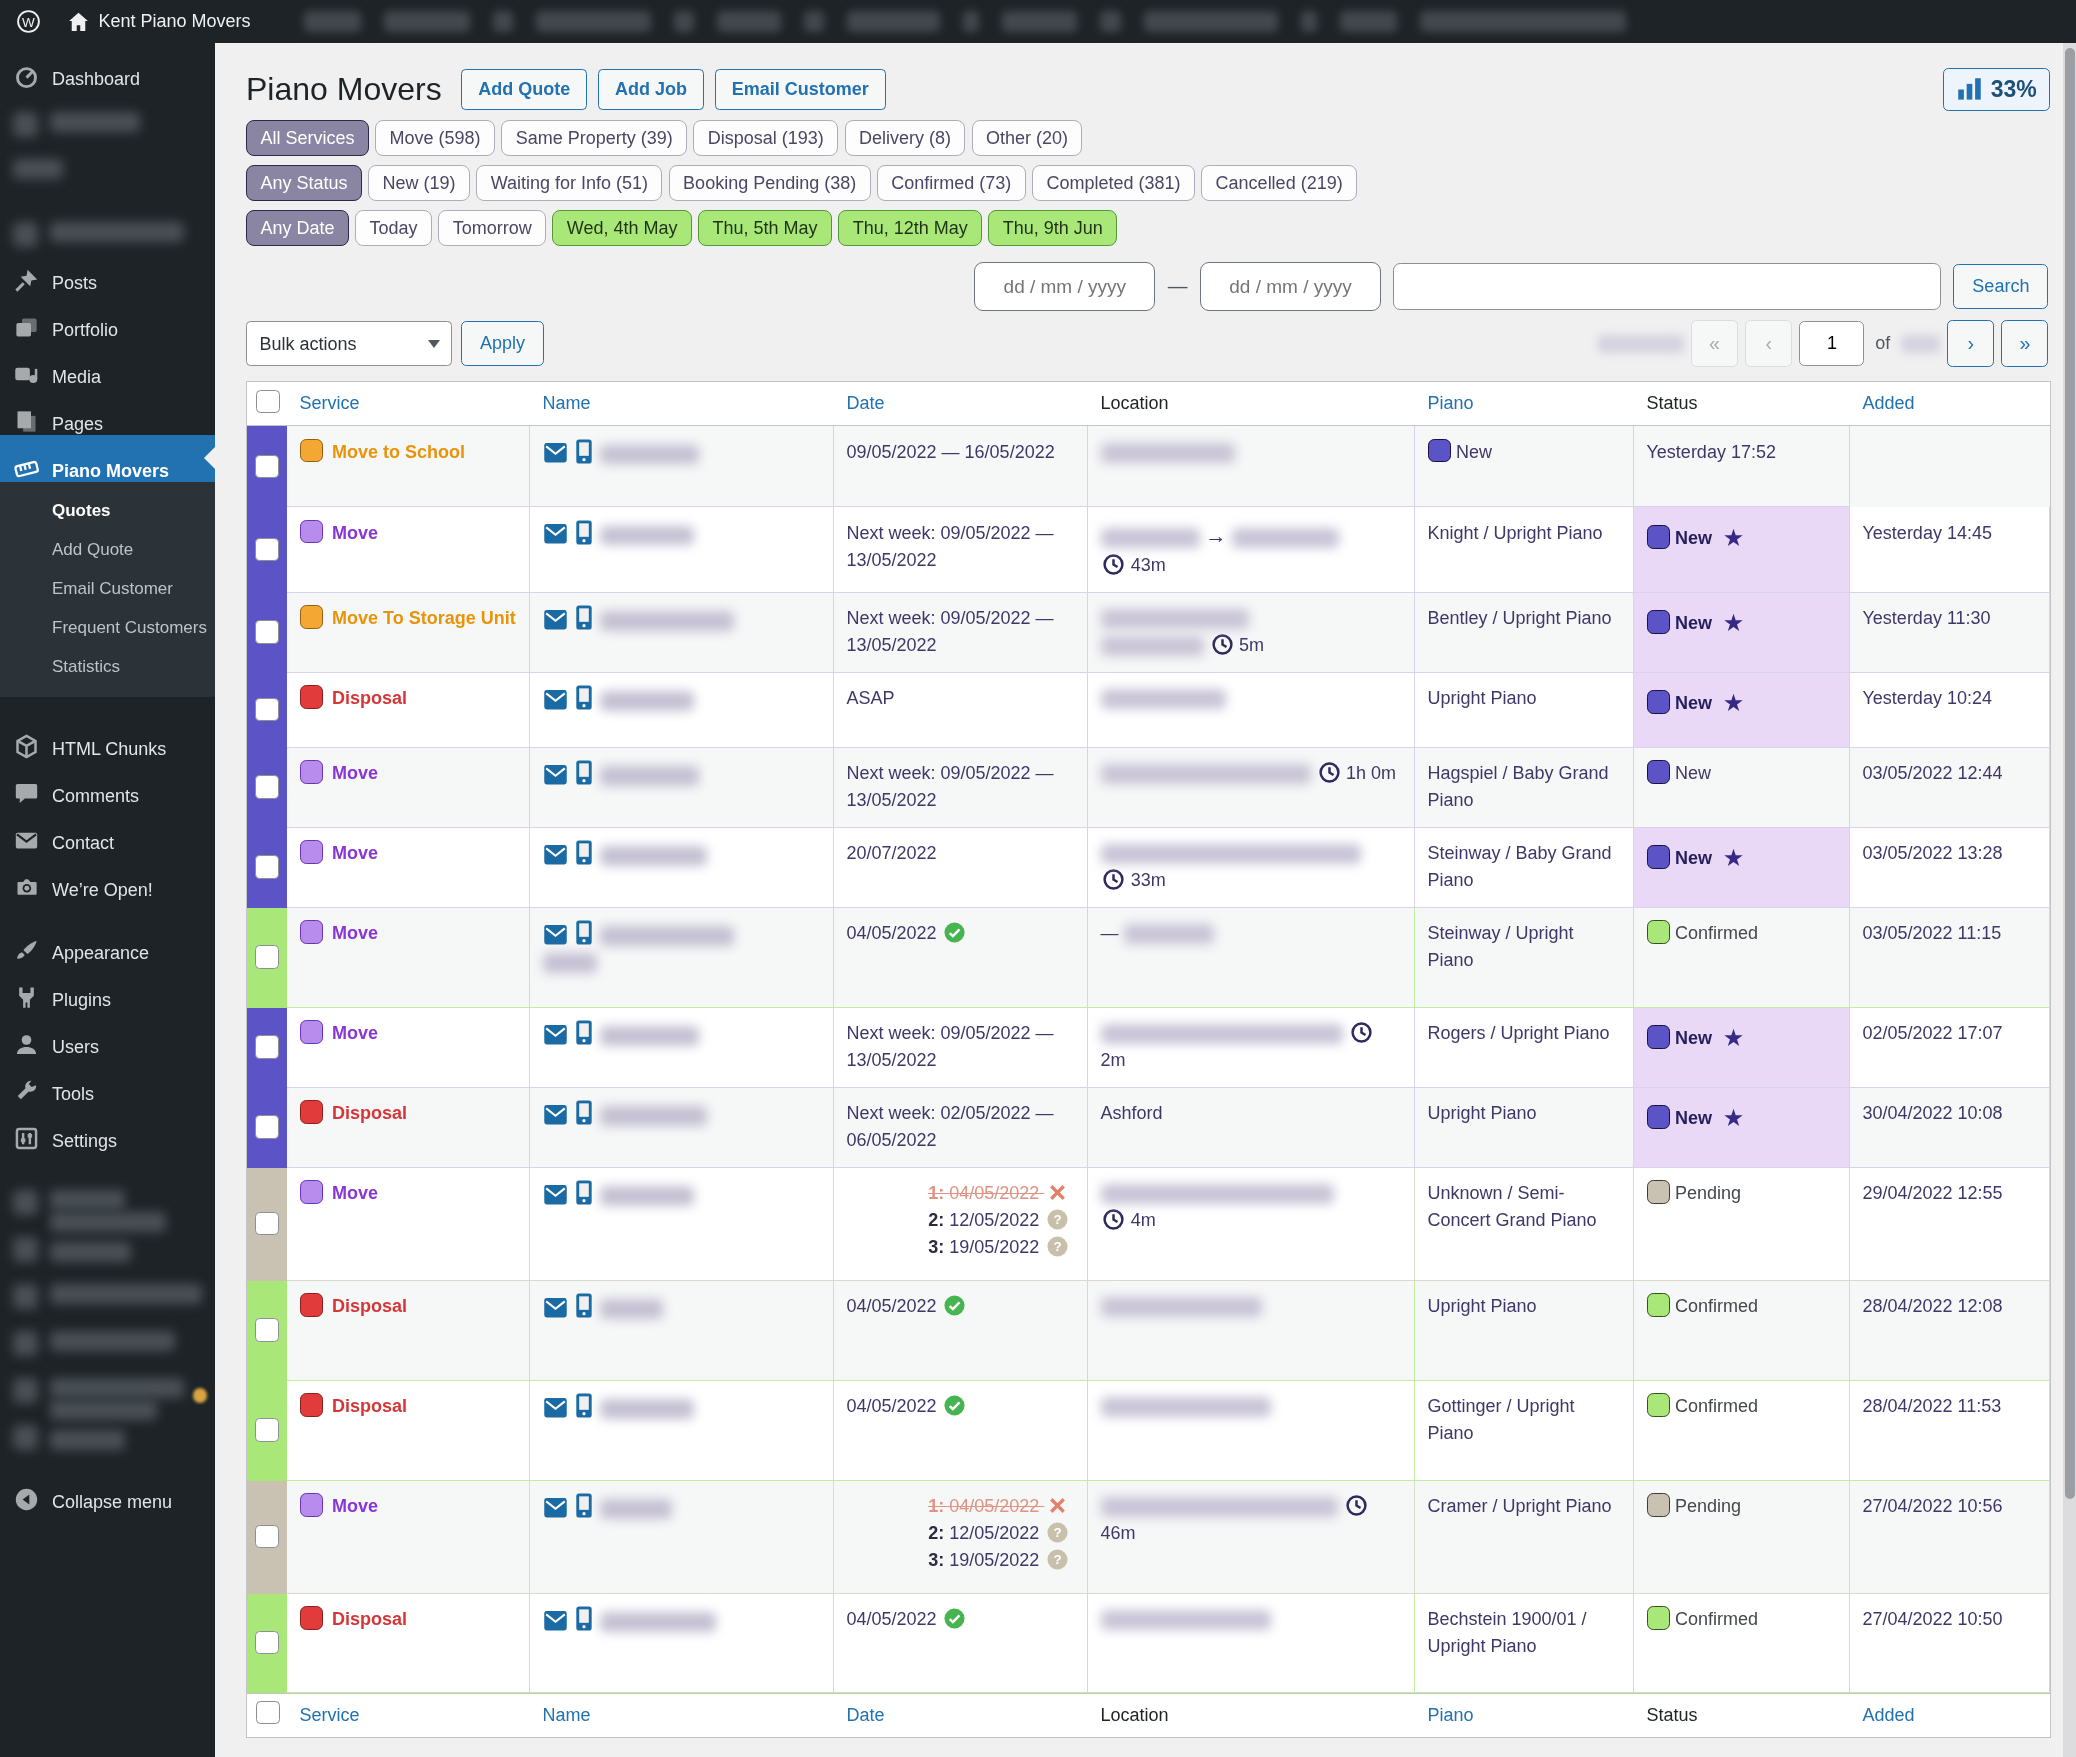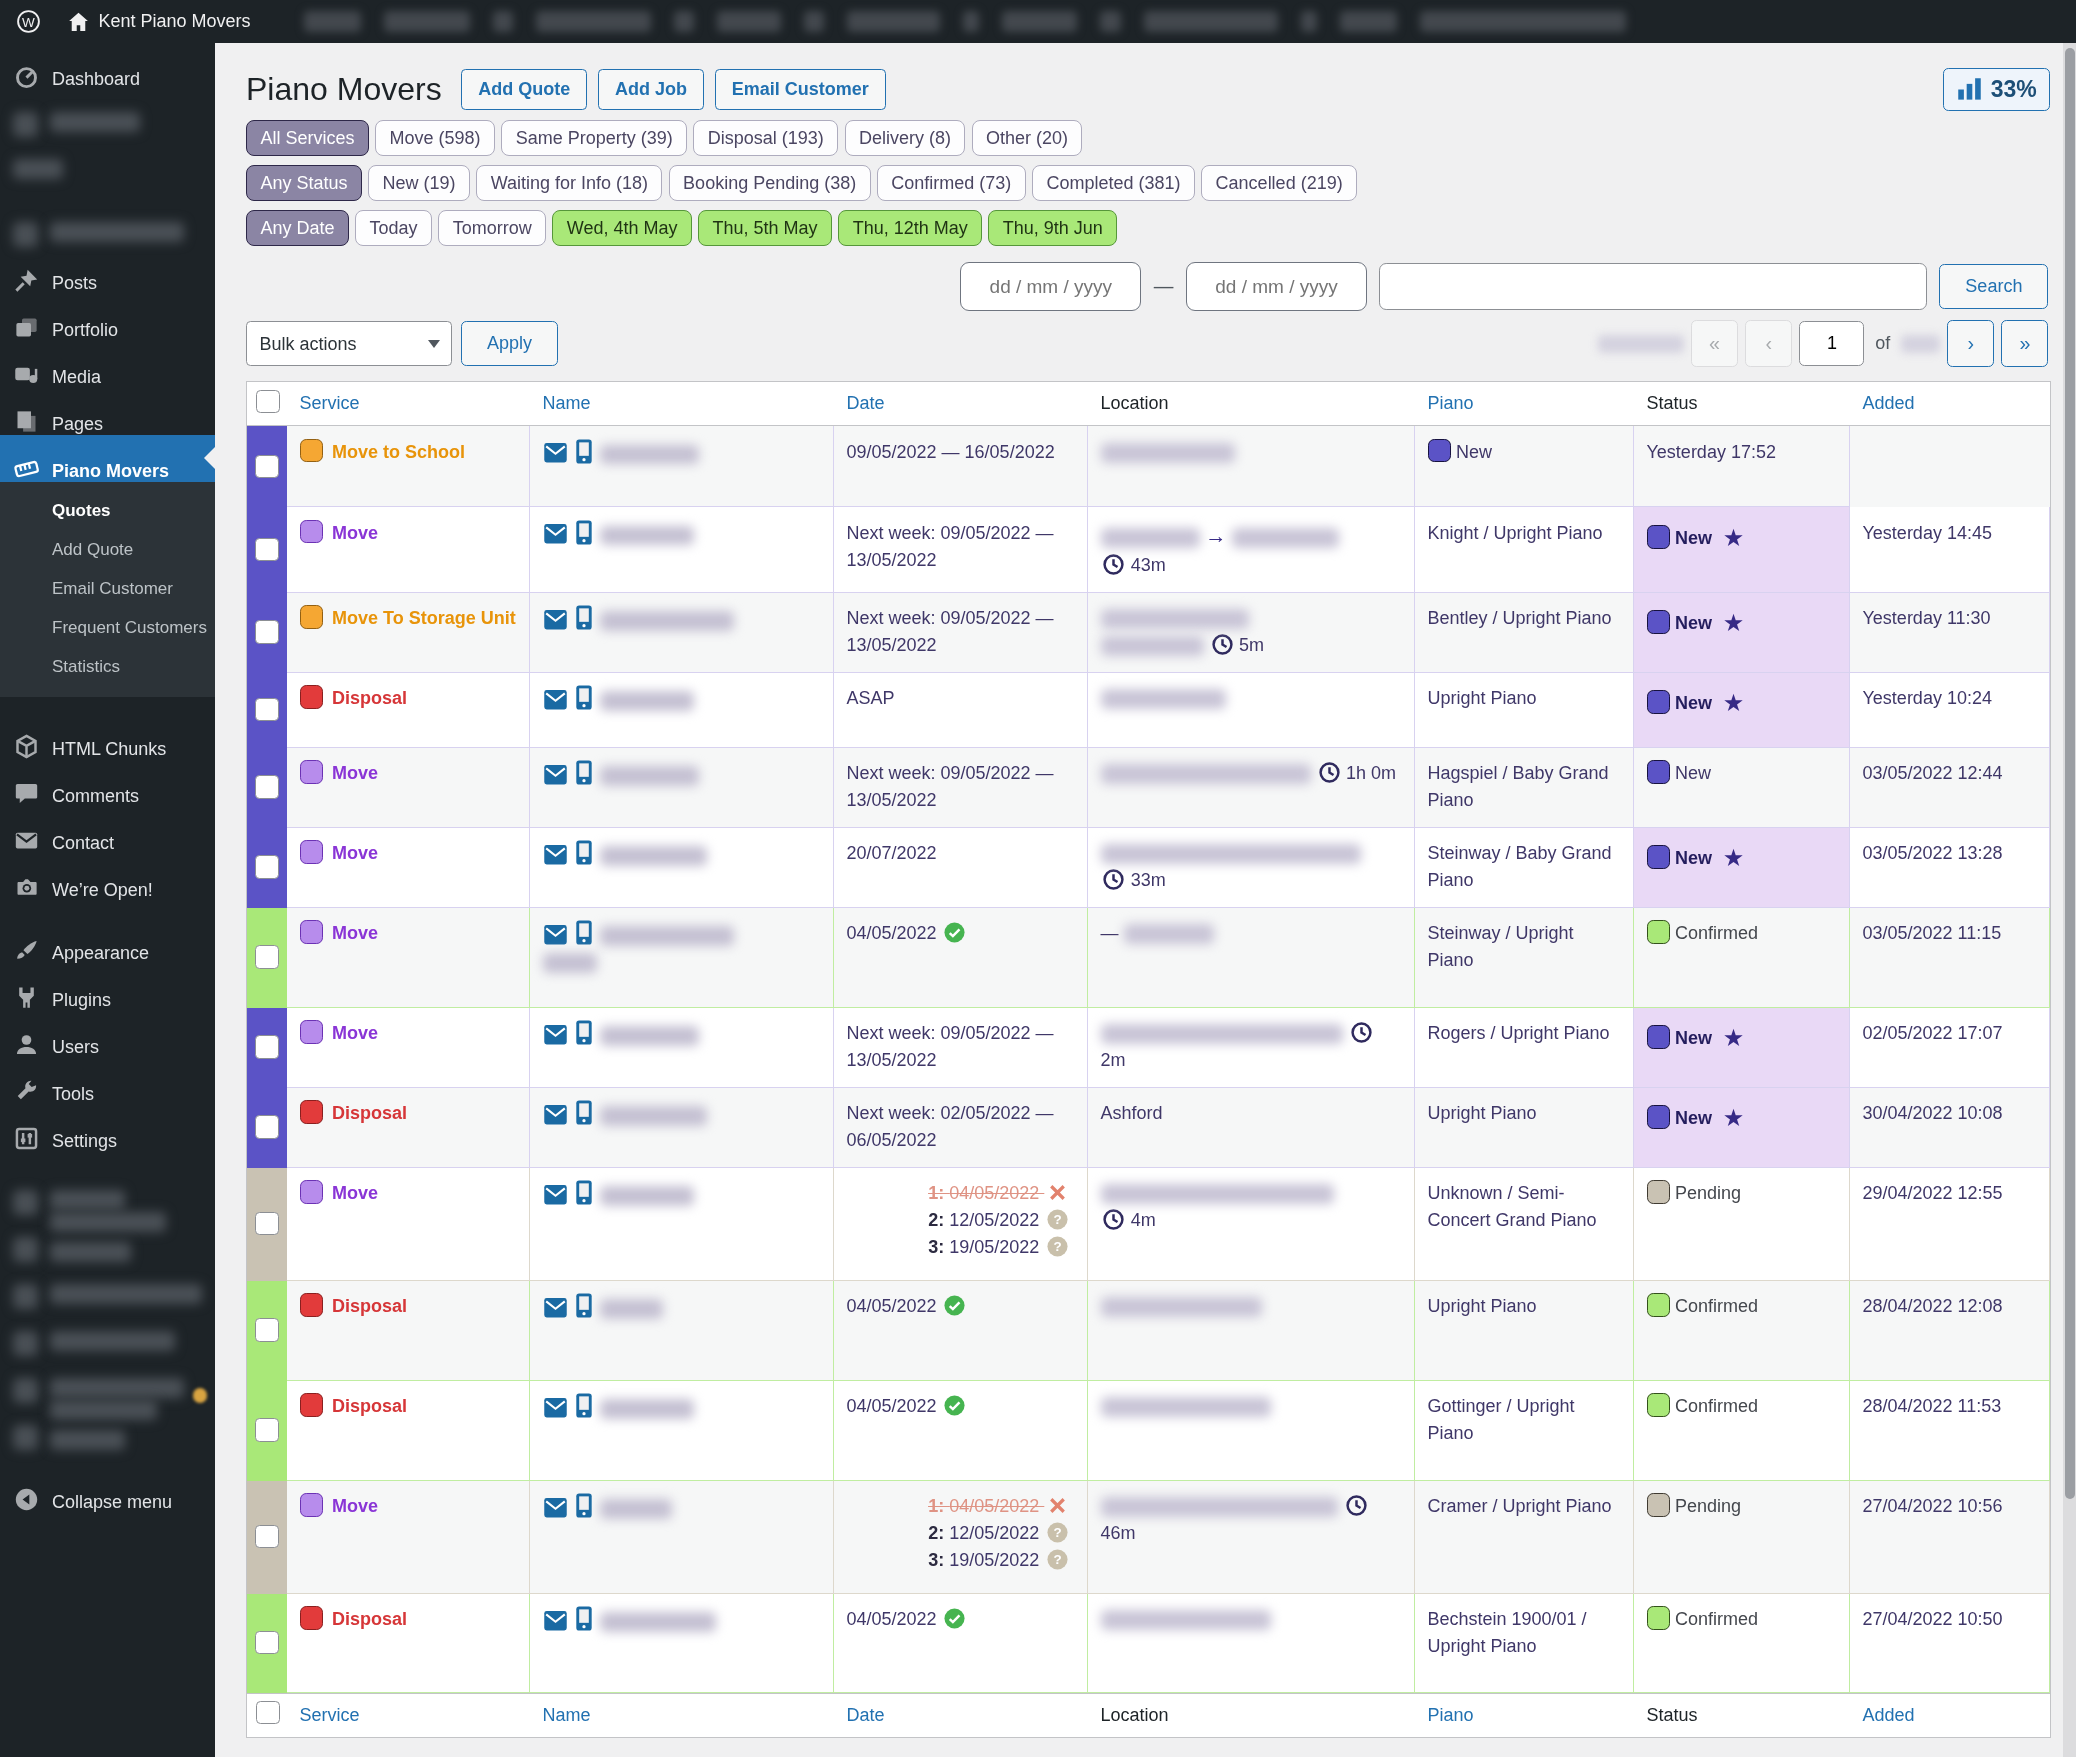--- a/index.html
+++ b/index.html
@@ -44,21 +44,21 @@
         border:1.8px solid #aeacbe;background:#fdfdfe;color:#4b4662;font-size:18px;margin-right:6.3px;cursor:pointer;}
   .chip.sel{background:#8b85a4;border-color:#2e2849;color:#fff;}
   .chip.green{background:#a9e878;border-color:#56973a;color:#1f3313;}
   
   #searchrow{display:flex;justify-content:flex-end;align-items:center;margin-top:16px;gap:12.5px;padding-right:14.3px;}
   .dinput{width:175px;height:45px;border:1.8px solid #6f7580;border-radius:9px;background:#fff;
           color:#4b5058;font-size:19px;text-align:center;font-family:inherit;}
   .dash{color:#50575e;font-size:19.7px;}
   #bigsearch{width:524px;height:45px;border:1.8px solid #8c8f94;border-radius:7.2px;background:#fff;
              font-size:18px;padding:0 10.7px;font-family:inherit;}
-  .bluebtn{height:45px;padding:0 25px;border:1.8px solid #2271b1;border-radius:5.4px;background:#f6f7f7;
+  .bluebtn{height:45px;padding:0 18px;border:1.8px solid #2271b1;border-radius:5.4px;background:#f6f7f7;
            color:#2271b1;font-size:18px;cursor:pointer;font-family:inherit;}
   
   .toolbar{display:flex;align-items:center;margin-top:9px;padding-right:14.3px;}
   .selwrap{position:relative;margin-right:9px;}
   .selwrap select{appearance:none;-webkit-appearance:none;width:206px;height:45px;border:1.8px solid #8c8f94;
         border-radius:4.5px;background:#fff;font-size:18px;padding:0 32px 0 12.5px;color:#2c3338;font-family:inherit;}
   .selwrap:after{content:"";position:absolute;right:12.5px;top:19px;border-left:6.3px solid transparent;
         border-right:6.3px solid transparent;border-top:8px solid #50575e;pointer-events:none;}
   .pag{margin-left:auto;display:flex;align-items:center;gap:7.2px;}
   .pblob{display:inline-block;height:18px;border-radius:4.5px;background:#d4d2df;filter:blur(4.5px);}
@@ -351,21 +351,21 @@
             <rect x="2" y="12" width="5" height="9" fill="#2271b1"></rect>
             <rect x="9.5" y="7" width="5" height="14" fill="#2271b1"></rect>
             <rect x="17" y="2" width="5" height="19" fill="#2271b1"></rect>
           </svg>
       </span>
       <span>33%</span>
     </div>
   </div>
 
   <div class="chiprow" id="svc-chips"><span class="chip sel">All Services</span><span class="chip">Move (598)</span><span class="chip">Same Property (39)</span><span class="chip">Disposal (193)</span><span class="chip">Delivery (8)</span><span class="chip">Other (20)</span></div>
-  <div class="chiprow" id="sts-chips"><span class="chip sel">Any Status</span><span class="chip">New (19)</span><span class="chip">Waiting for Info (18)</span><span class="chip">Booking Pending (38)</span><span class="chip">Confirmed (73)</span><span class="chip">Completed (381)</span><span class="chip">Cancelled (219)</span></div>
+  <div class="chiprow" id="sts-chips"><span class="chip sel">Any Status</span><span class="chip">New (19)</span><span class="chip">Waiting for Info (51)</span><span class="chip">Booking Pending (38)</span><span class="chip">Confirmed (73)</span><span class="chip">Completed (381)</span><span class="chip">Cancelled (219)</span></div>
   <div class="chiprow" id="dat-chips"><span class="chip sel">Any Date</span><span class="chip">Today</span><span class="chip">Tomorrow</span><span class="chip green">Wed, 4th May</span><span class="chip green">Thu, 5th May</span><span class="chip green">Thu, 12th May</span><span class="chip green">Thu, 9th Jun</span></div>
 
   <div id="searchrow">
     <input class="dinput" placeholder="dd / mm / yyyy" style="">
     <span class="dash">—</span>
     <input class="dinput" placeholder="dd / mm / yyyy" style="">
     <input id="bigsearch" style="">
     <button class="bluebtn">Search</button>
   </div>
 

